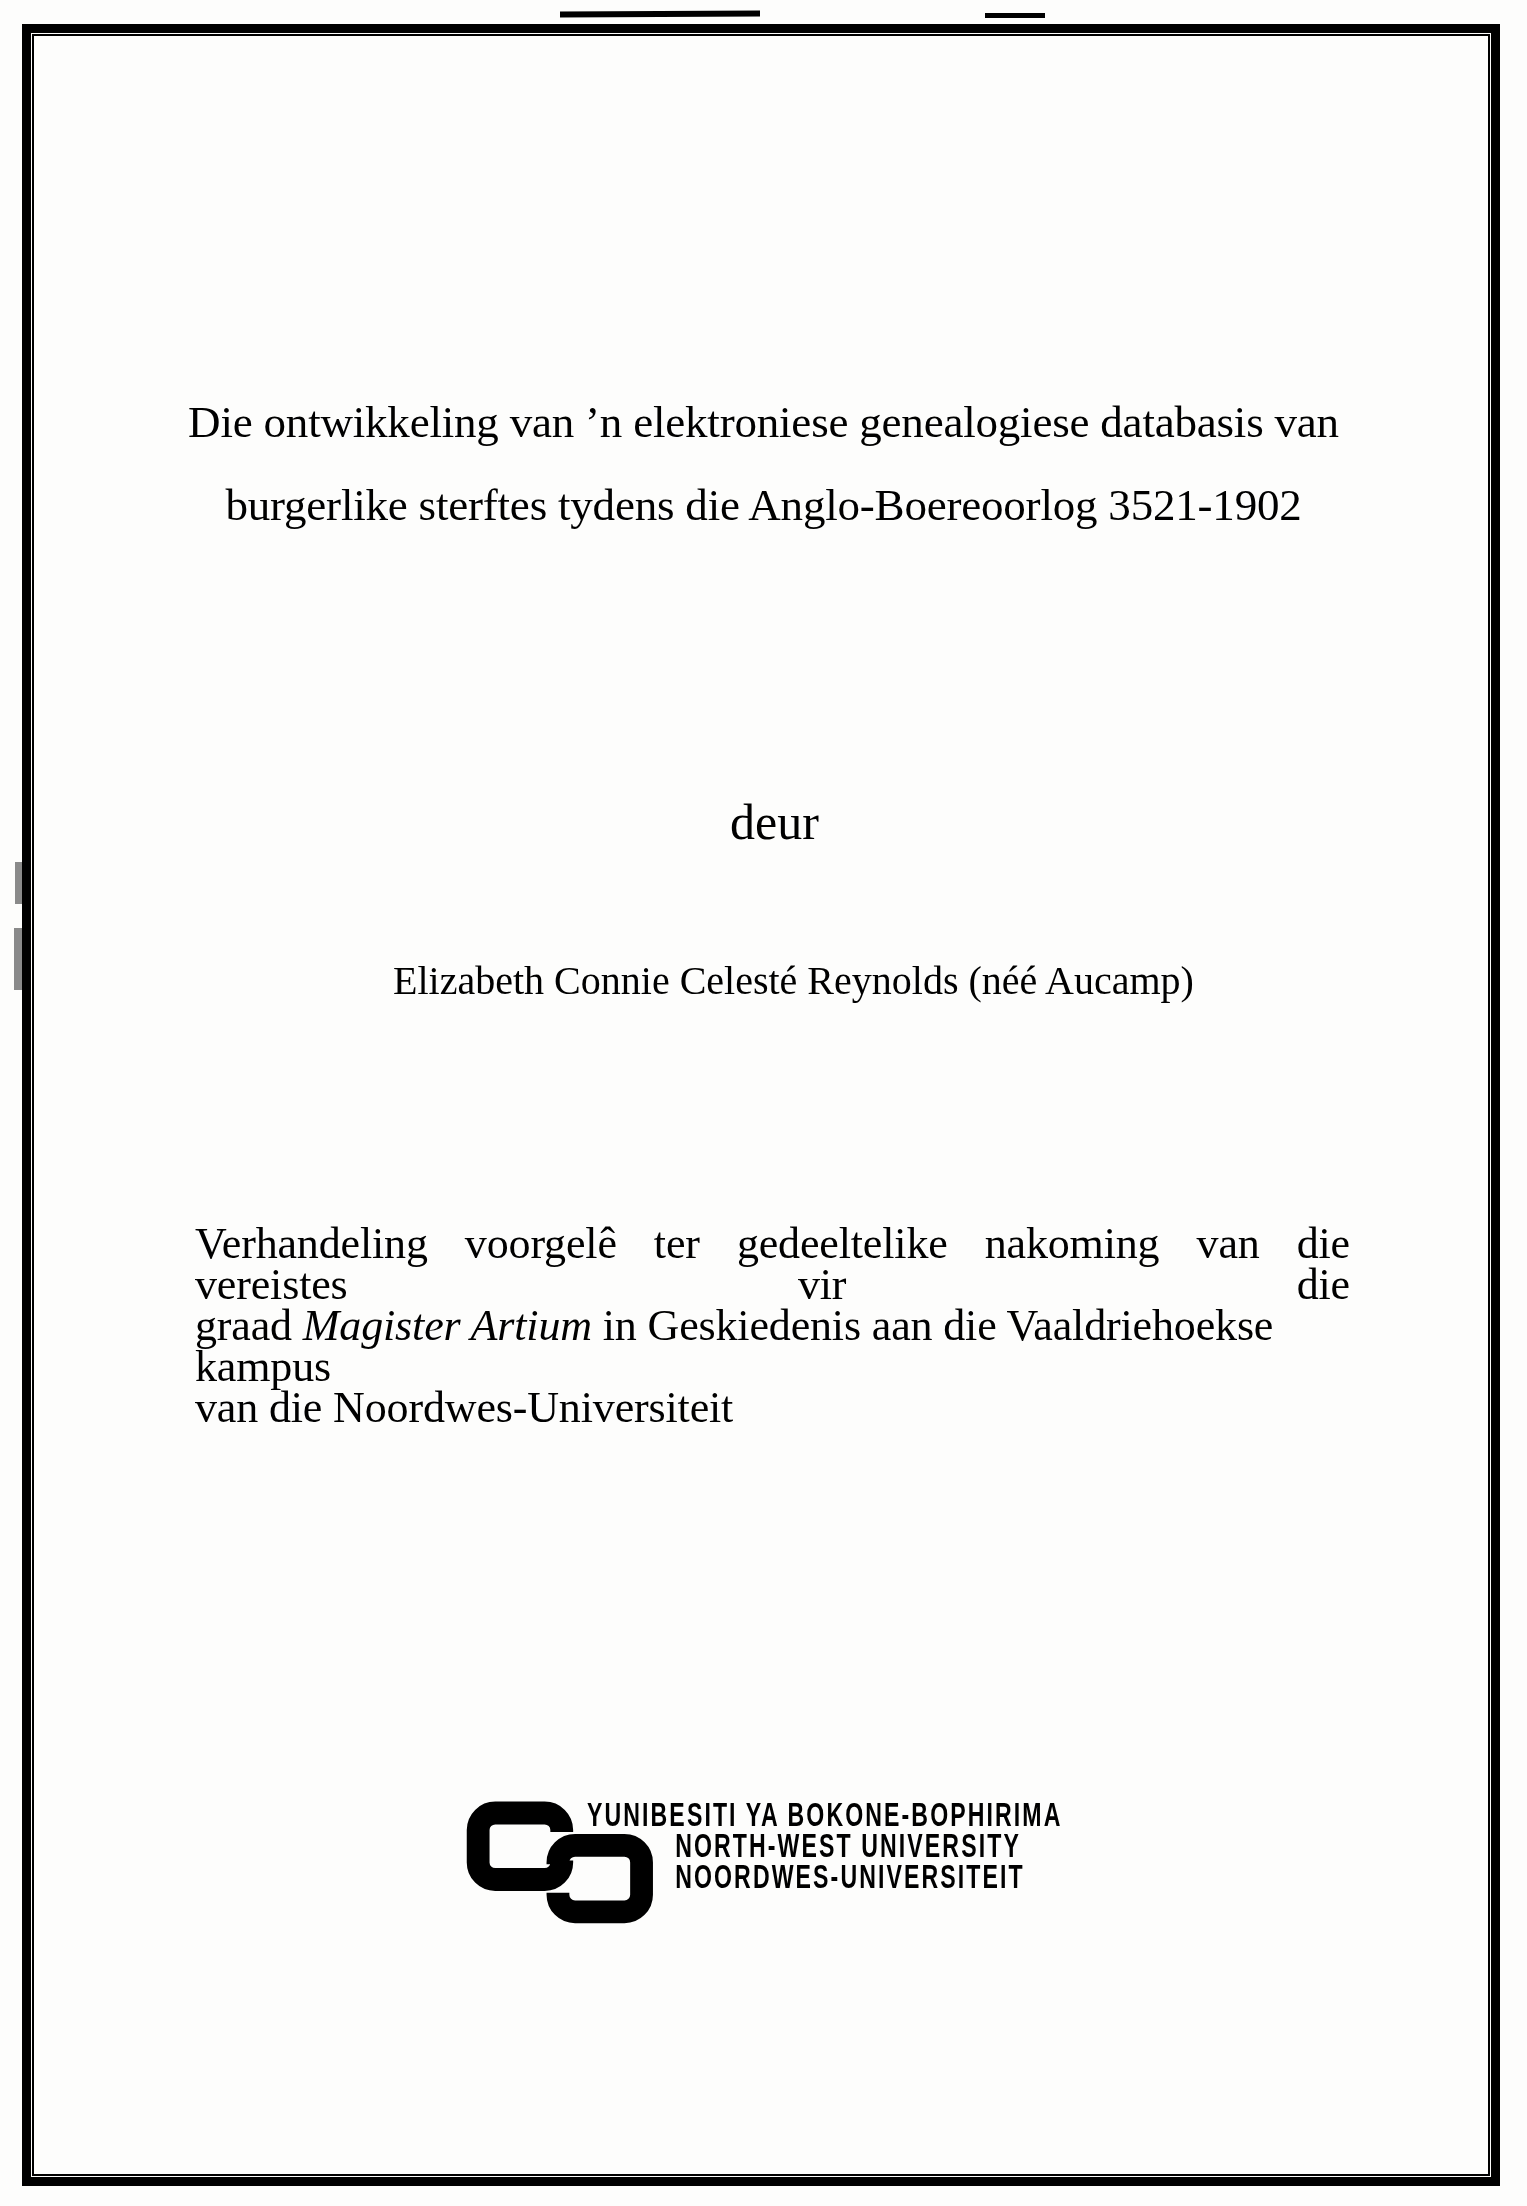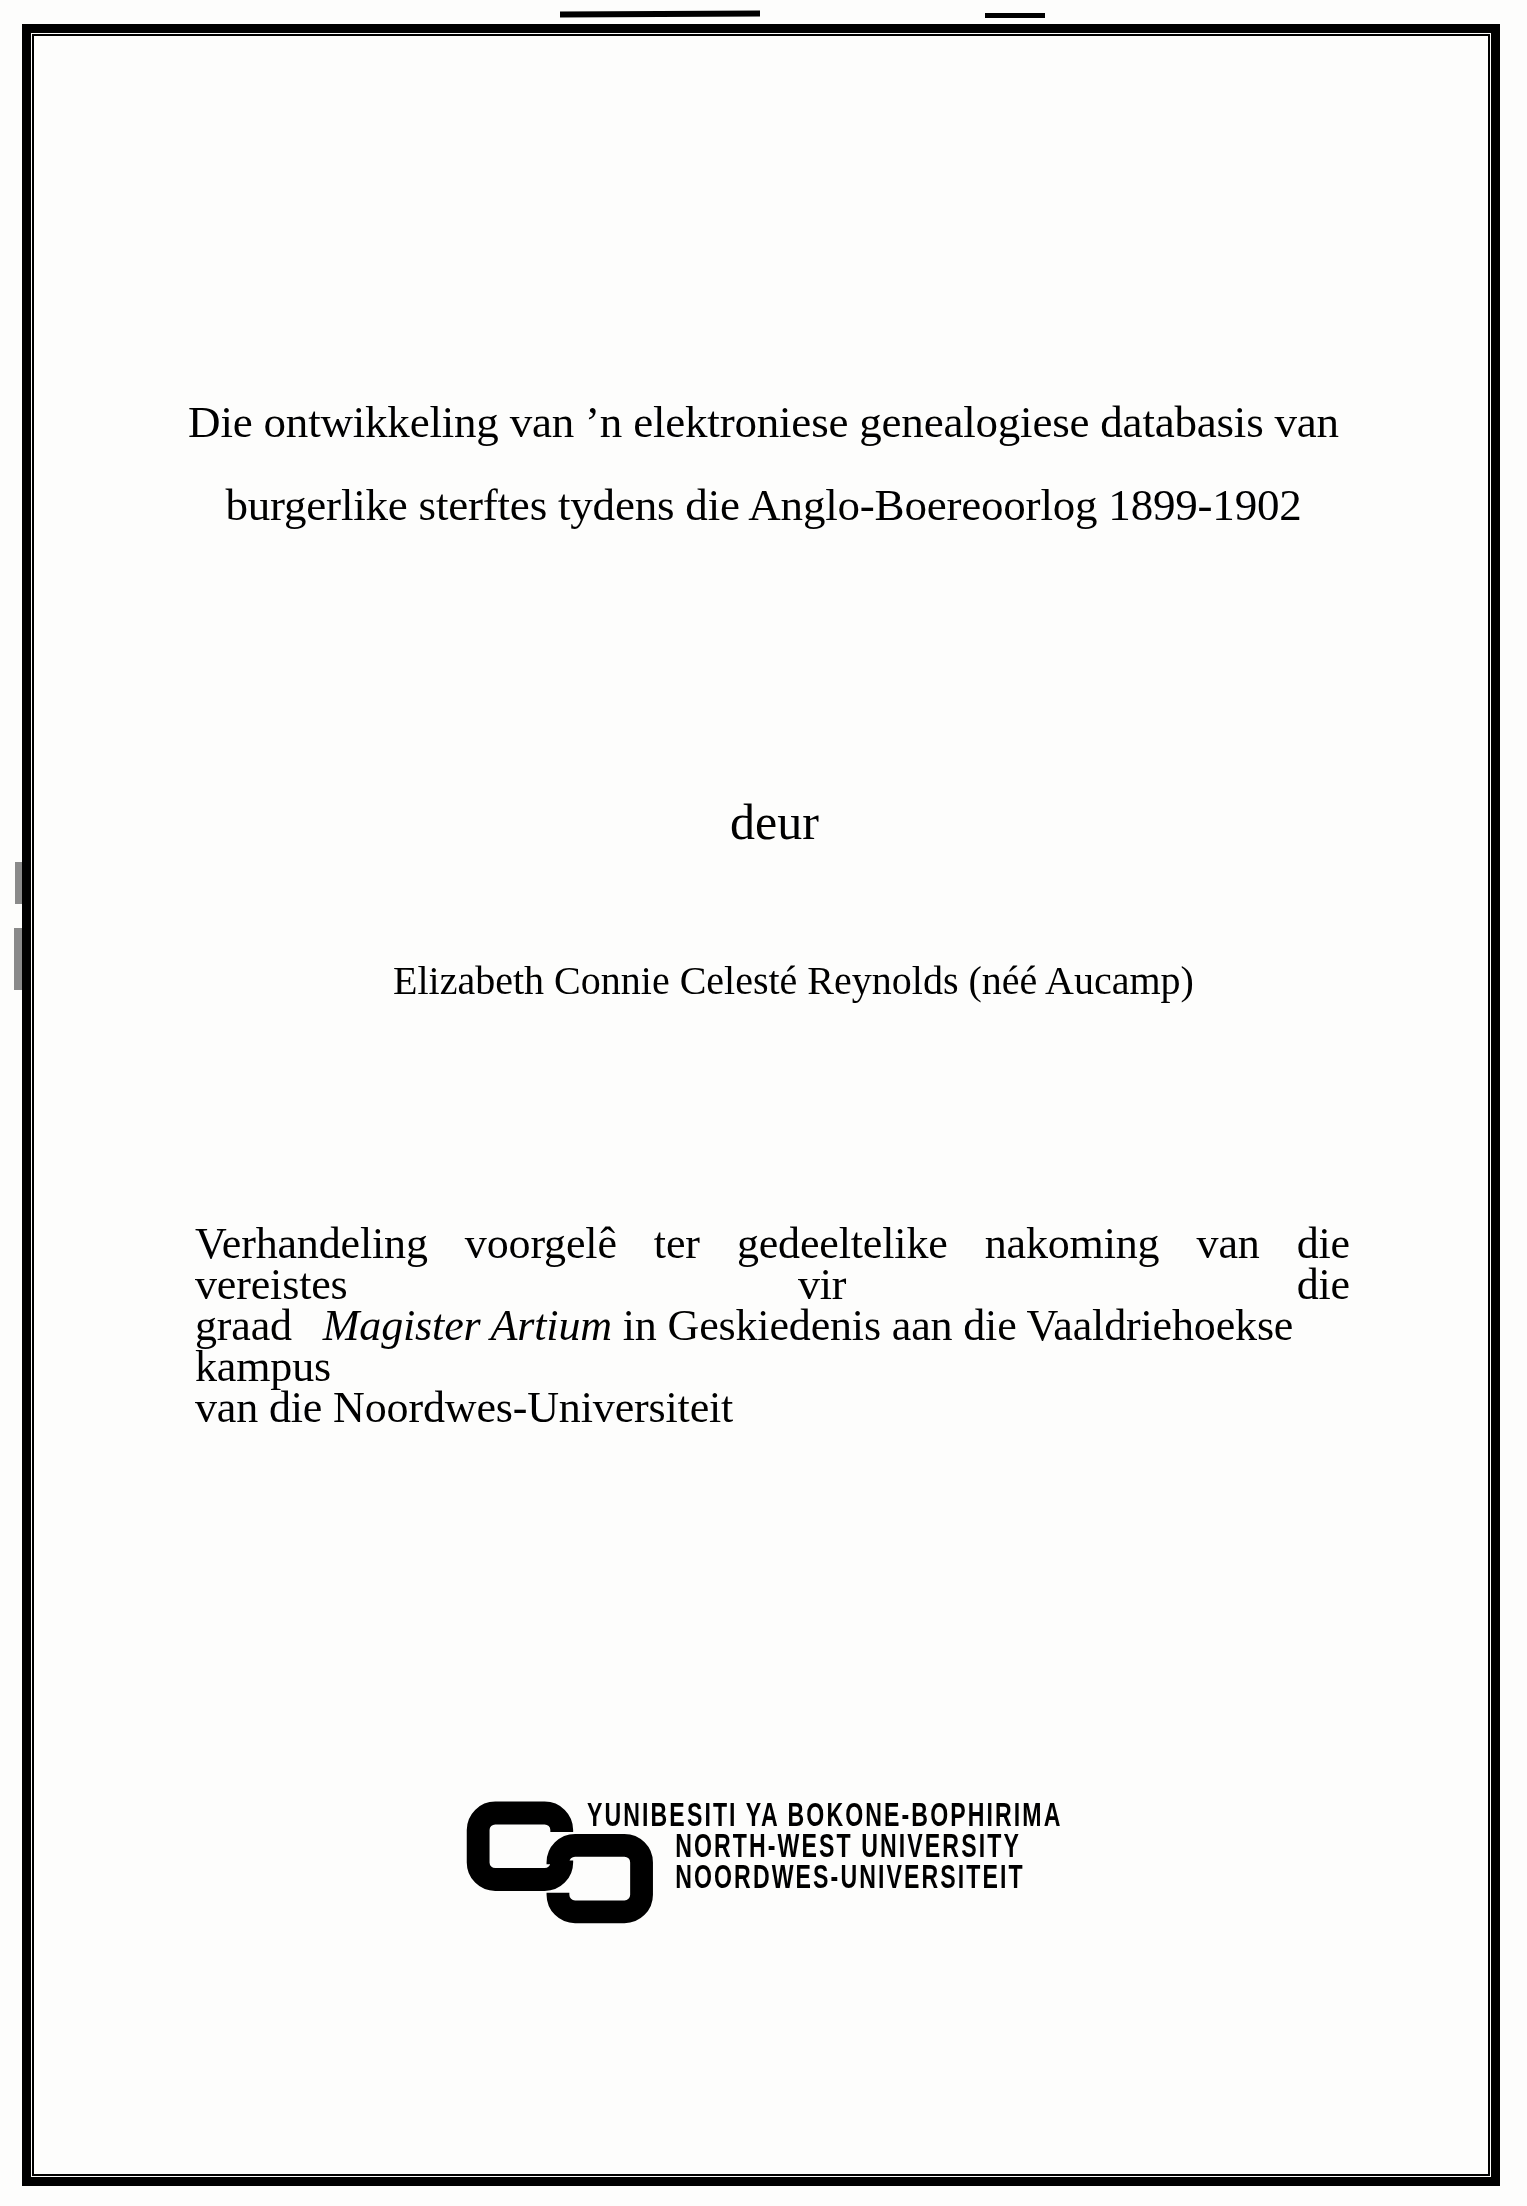--- a/index.html
+++ b/index.html
@@ -52,21 +52,21 @@
     left: 195px; top: 1223px;
     width: 1155px;
     font-size: 44px;
     line-height: 41px;
     letter-spacing: -0.15px;
   }
   .declaration .justified {
     text-align: justify;
     text-align-last: justify;
   }
-  .italic { font-style: italic; margin-left: 20px; }
+  .italic { font-style: italic; }
   .supervisor-block {
     position: absolute;
     left: 190px; top: 1638px;
     font-size: 38px;
     line-height: 41px;
   }
   .logo-mark {
     position: absolute;
     left: 459px; top: 1794px;
   }
@@ -87,21 +87,21 @@
   .artifact { position: absolute; background: #000; }
   .artifact.gray { background: #8a8a8a; }
 </style>
 </head>
 <body>
 
 <div class="page">
 
   <div class="title-block">
     <div>Die ontwikkeling van ’n elektroniese genealogiese databasis van</div>
-    <div>burgerlike sterftes tydens die Anglo-Boereoorlog 1899-1902</div>
+    <div>burgerlike sterftes tydens die Anglo-Boereoorlog 3521-1902</div>
   </div>
 
   <div class="byline">deur</div>
 
   <div class="author">Elizabeth Connie Celesté Reynolds (néé Aucamp)</div>
 
   <div class="declaration">
     <div class="justified">Verhandeling voorgelê ter gedeeltelike nakoming van die vereistes vir die</div>
     <div><span>graad </span><span class="italic">Magister Artium</span><span> in Geskiedenis aan die Vaaldriehoekse kampus</span></div>
     <div>van die Noordwes-Universiteit</div>

